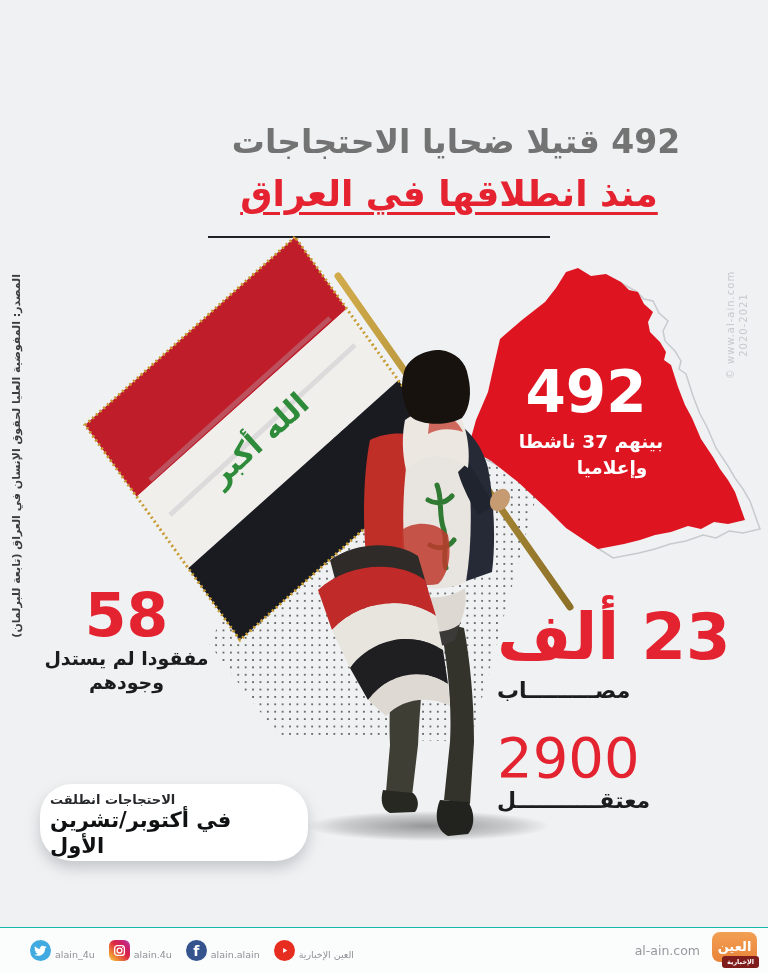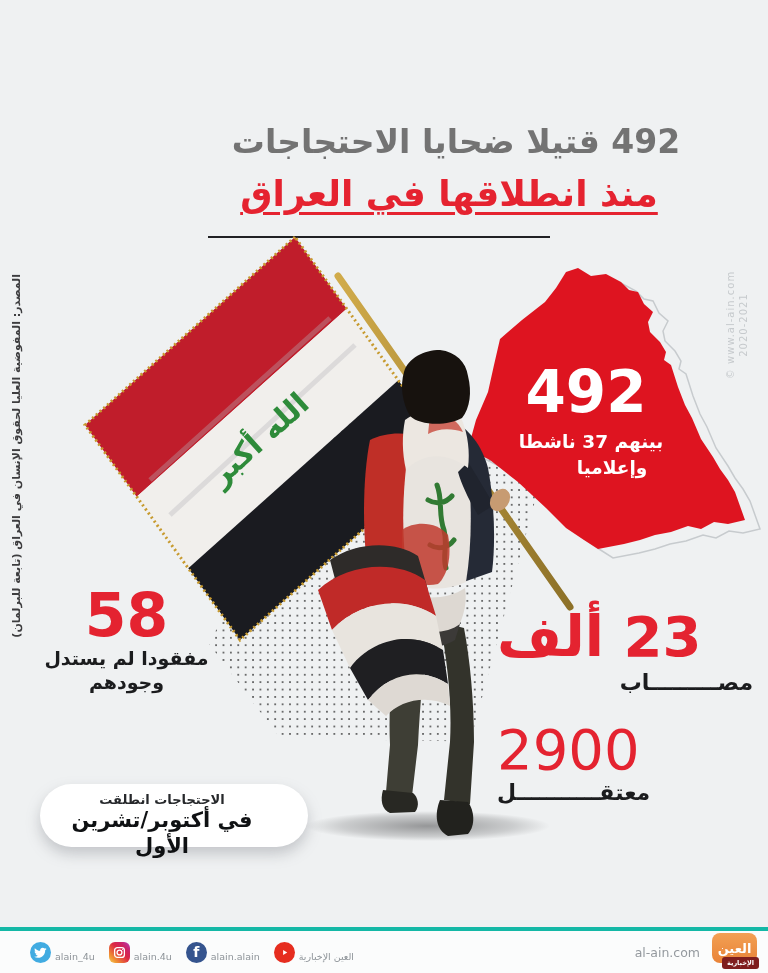--- a/index.html
+++ b/index.html
@@ -35,41 +35,41 @@
     clip-path: polygon(42% 1%, 99% 21%, 78% 99%, 22% 98%, 1% 70%);
   }
   
   .map-wrap { position:absolute; left:466px; top:260px; width:302px; height:316px; }
   
   .stat-missing { position:absolute; left:44px; top:584px; width:165px; text-align:center; direction:rtl; }
   .stat-missing .num { font-size:60px; line-height:62px; font-weight:bold; color:#e42330; }
   .stat-missing .lbl { font-size:19px; line-height:24px; font-weight:bold; color:#1b1c1e; }
   
   .stat-right { position:absolute; left:497px; top:608px; width:256px; direction:rtl; text-align:left; }
-  .stat-right .num1 { font-size:56px; line-height:58px; font-weight:bold; color:#e42330; white-space:nowrap; }
-  .stat-right .lbl1 { font-size:22px; line-height:26px; font-weight:bold; color:#1b1c1e; margin-top:4px;text-align:right; }
+  .stat-right .num1 { font-size:64px; line-height:58px; font-weight:bold; color:#e42330; white-space:nowrap; }
+  .stat-right .lbl1 { font-size:22px; line-height:26px; font-weight:bold; color:#1b1c1e; margin-top:12px; }
   .stat-right .num2 { font-size:56px; line-height:60px; font-weight:normal; color:#e42330; margin-top:24px; }
   .stat-right .lbl2 { font-size:22px; line-height:26px; font-weight:bold; color:#1b1c1e; margin-top:0px; }
   .badge {
     display:inline-block; margin-top:8px; background:#e60f1e; color:#ffffff;
     font-size:15px; font-weight:bold; padding:4px 16px 6px 16px; border-radius:18px;
     box-shadow:0 2px 4px rgba(150,30,30,.25);
   }
   
   .pill {
-    position:absolute; left:40px; top:784px; width:268px; height:63px;
+    position:absolute; left:40px; top:784px; width:268px; height:77px;
     background:#ffffff; border-radius:32px; box-shadow:0 7px 14px rgba(125,130,136,.38);
-    direction:rtl; text-align:center; padding:8px 34px 0 10px;
+    direction:rtl; text-align:left; padding:8px 34px 0 10px;
   }
   .pill .l1 { font-size:13px; font-weight:bold; color:#26282b; line-height:15px; }
   .pill .l2 { font-size:21px; font-weight:bold; color:#0f1113; line-height:26px; }
   
   .footer {
     position:absolute; left:0; bottom:0; width:768px; height:46px;
-    background:#fbfcfc; border-top:4px solid #14b8a6;
+    background:#fbfcfc; border-top:1px solid #14b8a6;
     display:flex; align-items:center; padding:0 8px 0 30px;
   }
   .social { display:flex; align-items:flex-end; margin-right:14px; cursor:pointer; }
   .social .handle { font-size:9.5px; color:#8d9398; margin-left:4px; padding-bottom:1px; }
   .ic { width:21px; height:21px; border-radius:50%; display:flex; align-items:center; justify-content:center; }
   .ic-tw { background:#41abe1; }
   .ic-fb { background:#35548e; color:#fff; font-size:14px; font-weight:bold; }
   .ic-yt { background:#e62d1f; }
   .ic-ig { border-radius:6px;
     background: linear-gradient(45deg,#f5d15c 0%,#f09433 20%,#dc2743 55%,#cc2366 75%,#b43bbd 100%);

